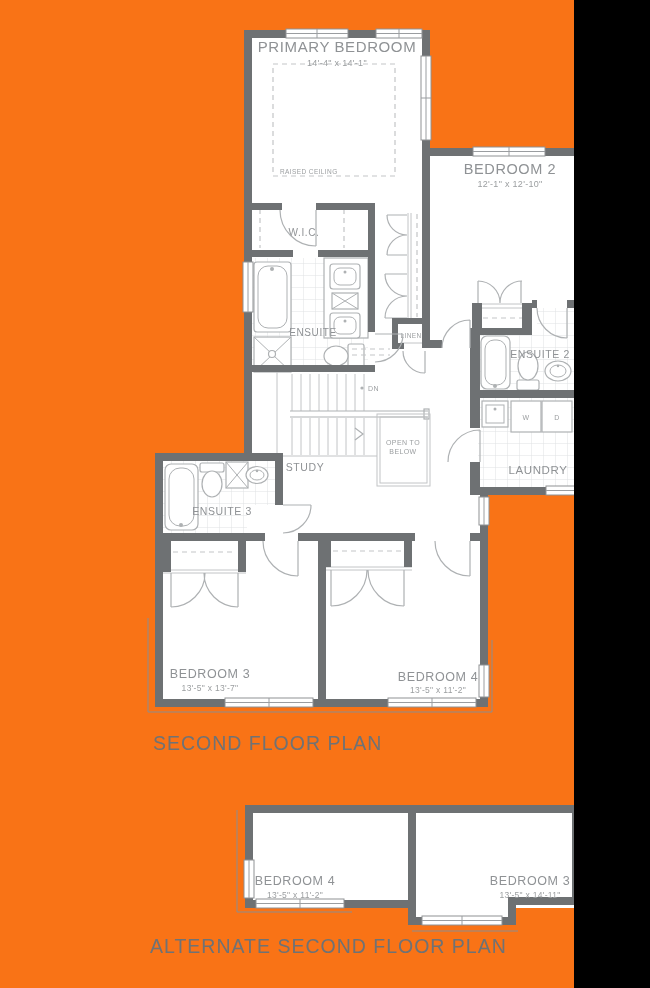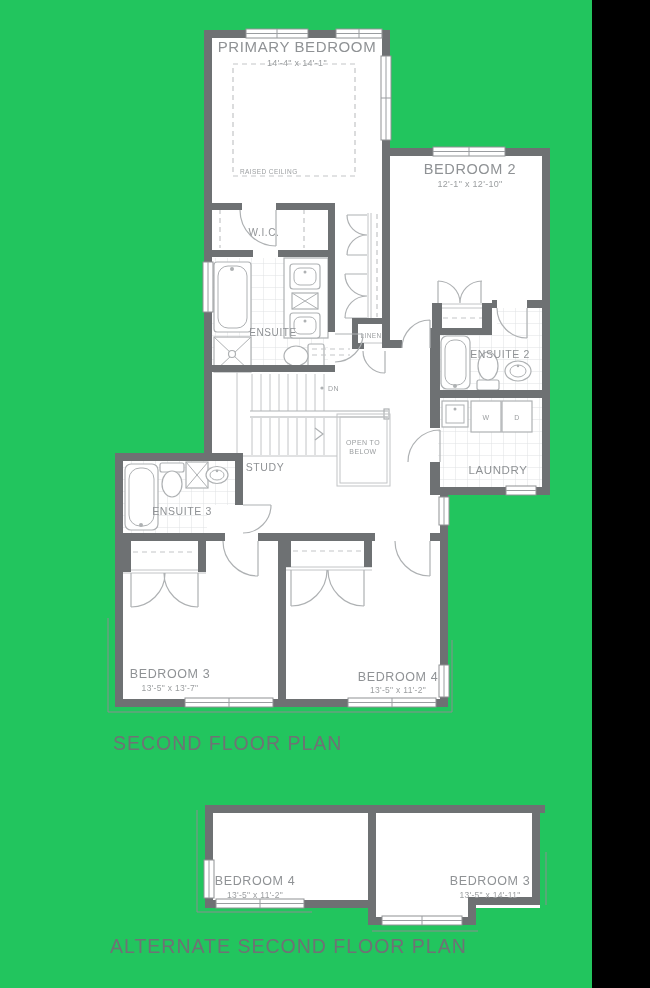--- a/index.html
+++ b/index.html
@@ -1,16 +1,16 @@
 <!DOCTYPE html>
 <html><head>
 <meta charset="utf-8">
 <style>
   html,body{margin:0;padding:0;background:#000;}
-  #canvas{position:relative;width:592px;height:988px;background:#22c55e;overflow:hidden;}
+  #canvas{position:relative;width:534px;height:988px;background:#f97316;overflow:hidden;padding-left:40px;}
   svg{display:block;}
   .wall{fill:#6e7173;stroke:none;}
   .floor{fill:#ffffff;}
   .win{fill:#ffffff;stroke:#8f9294;stroke-width:1;}
   .winline{stroke:#9a9da0;stroke-width:1;fill:none;}
   .thin{stroke:#aeb1b3;stroke-width:1.2;fill:none;}
   .thin2{stroke:#c2c4c6;stroke-width:1;fill:none;}
   .outline{stroke:#8b8e90;stroke-width:1;fill:none;}
   .dash{stroke:#c3c5c7;stroke-width:1.2;fill:none;stroke-dasharray:5 4;}
   .fix{fill:#ffffff;stroke:#aeb1b3;stroke-width:1.2;}

